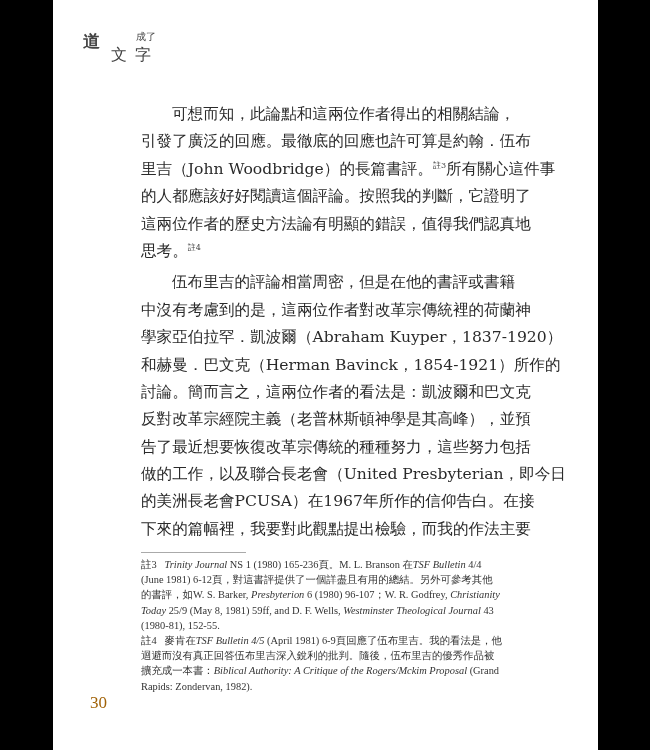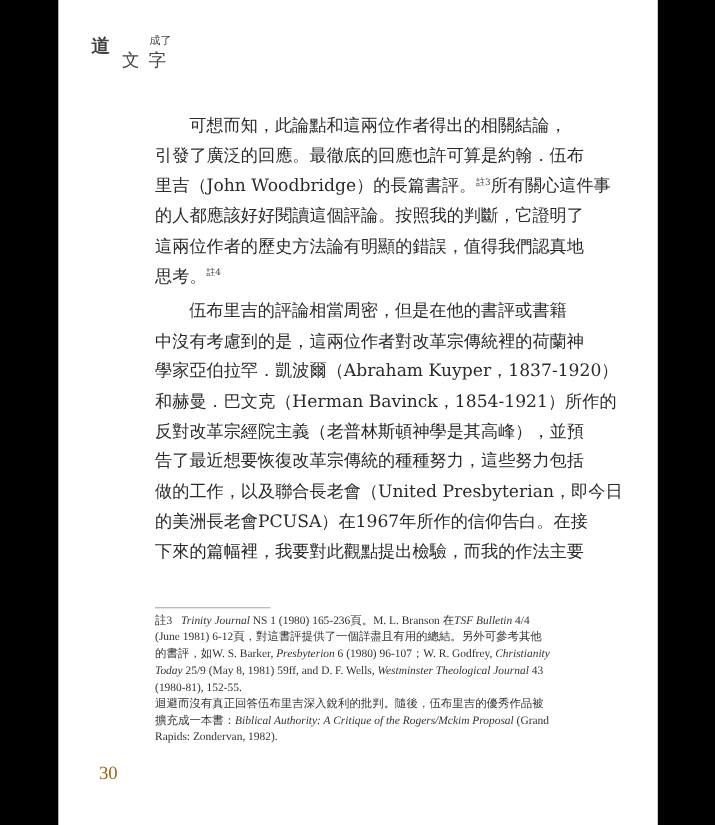--- a/index.html
+++ b/index.html
@@ -60,39 +60,41 @@
       <span class="line">的人都應該好好閱讀這個評論。按照我的判斷，它證明了</span>
       <span class="line">這兩位作者的歷史方法論有明顯的錯誤，值得我們認真地</span>
       <span class="line"><span>思考。</span><sup class="fn-ref">註4</sup></span>
     </div>
     <div class="gap"></div>
     <div>
       <span class="line indent">伍布里吉的評論相當周密，但是在他的書評或書籍</span>
       <span class="line">中沒有考慮到的是，這兩位作者對改革宗傳統裡的荷蘭神</span>
       <span class="line">學家亞伯拉罕．凱波爾（Abraham Kuyper，1837-1920）</span>
       <span class="line">和赫曼．巴文克（Herman Bavinck，1854-1921）所作的</span>
+      <span class="line">討論。簡而言之，這兩位作者的看法是：凱波爾和巴文克</span>
       <span class="line">反對改革宗經院主義（老普林斯頓神學是其高峰），並預</span>
       <span class="line">告了最近想要恢復改革宗傳統的種種努力，這些努力包括</span>
       <span class="line">做的工作，以及聯合長老會（United Presbyterian，即今日</span>
       <span class="line">的美洲長老會PCUSA）在1967年所作的信仰告白。在接</span>
       <span class="line">下來的篇幅裡，我要對此觀點提出檢驗，而我的作法主要</span>
     </div>
   </div>
 
   <div class="rule"></div>
 
   <div class="footnotes">
     <div>
       <span class="fn-line"><span class="fn-label">註3</span><span class="it">Trinity Journal</span><span> NS 1 (1980) 165-236頁。M. L. Branson 在</span><span class="it">TSF Bulletin</span><span> 4/4</span></span>
       <span class="fn-line">(June 1981) 6-12頁，對這書評提供了一個詳盡且有用的總結。另外可參考其他</span>
       <span class="fn-line"><span>的書評，如W. S. Barker, </span><span class="it">Presbyterion</span><span> 6 (1980) 96-107；W. R. Godfrey, </span><span class="it">Christianity</span></span>
       <span class="fn-line"><span class="it">Today</span><span> 25/9 (May 8, 1981) 59ff, and D. F. Wells, </span><span class="it">Westminster Theological Journal</span><span> 43</span></span>
       <span class="fn-line">(1980-81), 152-55.</span>
     </div>
     <div>
+      <span class="fn-line"><span class="fn-label">註4</span><span>麥肯在</span><span class="it">TSF Bulletin 4/5</span><span> (April 1981) 6-9頁回應了伍布里吉。我的看法是，他</span></span>
       <span class="fn-line">迴避而沒有真正回答伍布里吉深入銳利的批判。隨後，伍布里吉的優秀作品被</span>
       <span class="fn-line"><span>擴充成一本書：</span><span class="it">Biblical Authority: A Critique of the Rogers/Mckim Proposal</span><span> (Grand</span></span>
       <span class="fn-line">Rapids: Zondervan, 1982).</span>
     </div>
   </div>
 
   <div class="page-number">30</div>
 </div>
 
 </body></html>

